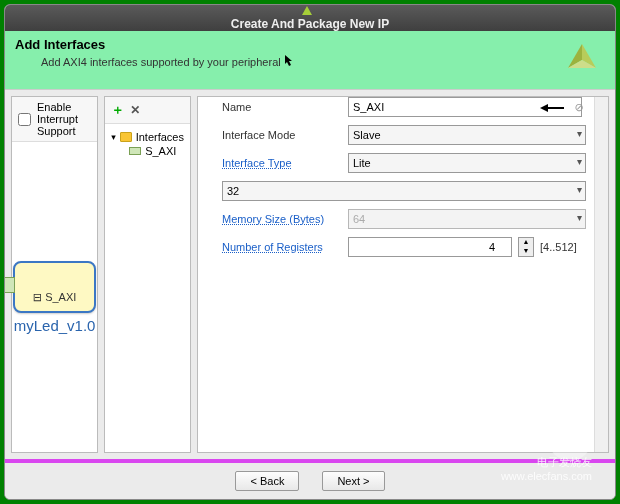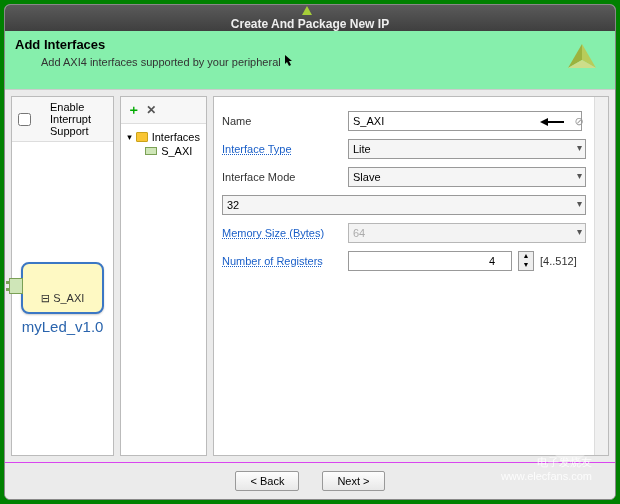--- a/index.html
+++ b/index.html
@@ -12,52 +12,52 @@
   .header-left { flex: 1; }
   .header h2 { font-size: 13px; font-weight: bold; margin-bottom: 2px; }
   .header p { font-size: 11px; color: #333; margin-left: 26px; }
   .cursor { display:inline-block; width:10px; height:14px; vertical-align:text-bottom; }
   .logo { width: 46px; height: 46px; display:flex; align-items:center; justify-content:center; }
   .main { flex: 1; display: flex; padding: 6px; gap: 6px; background: #ebebeb; }
   .panel { background: #fff; border: 1px solid #bbb; display: flex; flex-direction: column; }
   .left-panel { width: 170px; }
   .mid-panel { width: 110px; }
   .right-panel { flex: 1; }
-  .panel-head { padding: 4px 6px; font-size: 11px; border-bottom: 1px solid #ddd; background: #f7f7f7; display:flex; align-items:center; gap:17px; }
+  .panel-head { padding: 4px 6px; font-size: 11px; border-bottom: 1px solid #ddd; background: #f7f7f7; display:flex; align-items:center; gap:4px; }
   .panel-head input[type=checkbox] { margin-right: 2px; }
   .mid-toolbar { padding: 4px 6px; border-bottom: 1px solid #ddd; background:#f7f7f7; display:flex; gap:6px; align-items:center; }
   .plus { color: #0a0; font-weight: bold; font-size: 13px; cursor:pointer; }
   .xbtn { color: #555; font-weight: bold; font-size: 12px; cursor:pointer; }
   .tree { padding: 6px; font-size: 11px; }
   .tree-row { display:flex; align-items:center; gap:4px; padding:1px 0; }
   .tree-indent { margin-left: 18px; }
   .folder-icon { width:12px; height:10px; background:#f9c534; border:1px solid #caa21a; border-radius:1px; }
   .iface-icon { width:12px; height:8px; background:#cfe6b8; border:1px solid #7aa055; }
   .block-area { flex:1; display:flex; align-items:center; justify-content:center; }
   .ip-block { border:2px solid #3b77c4; border-radius:8px; background:#fef9c3; padding:24px 18px 6px 18px; text-align:center; position:relative; box-shadow: 0 1px 2px rgba(0,0,0,.2); }
   .ip-port { position:absolute; left:-14px; top:14px; width:14px; height:16px; background:#cfe6b8; border:1px solid #7aa055; }
   .ip-port::before { content:""; position:absolute; left:-4px; top:2px; width:4px; height:3px; background:#7aa055; }
   .ip-port::after { content:""; position:absolute; left:-4px; bottom:2px; width:4px; height:3px; background:#7aa055; }
   .ip-port-label { font-size:11px; color:#333; }
   .ip-name { font-size:15px; color:#2a64ad; margin-top:4px; }
-  .form { padding: 14px 8px; font-size: 11px; }
+  .form { padding: 0 8px; font-size: 11px; margin-left: 16px; }
   .form-row { display:flex; align-items:center; margin-bottom: 8px; gap:6px; }
   .form-label { width: 120px; color:#1a5fc8; text-decoration: underline dotted; cursor:help; }
   .form-label.plain { color:#333; text-decoration:none; cursor:default; }
   .form-input { flex:1; height:20px; border:1px solid #999; padding:1px 16px 1px 4px; font-size:11px; background:#fff; }
   .form-input.disabled { background:#eee; color:#888; }
   select.form-input { appearance:none; background:#f5f5f5; position:relative; }
   .select-wrap { flex:1; position:relative; display:flex; }
   .select-wrap::after { content:"▾"; position:absolute; right:4px; top:3px; font-size:10px; color:#555; pointer-events:none; }
   .range-hint { font-size:11px; color:#333; width:46px; text-align:left; }
   .name-row { position:relative; }
   .arrow { position:absolute; right:-2px; top:2px; width:28px; height:14px; }
   .stepper { width:16px; display:flex; flex-direction:column; border:1px solid #999; }
   .stepper span { height:9px; font-size:7px; text-align:center; line-height:8px; background:#eee; cursor:pointer; }
-  .footer { padding:8px; display:flex; justify-content:center; gap:23px; border-top:1px solid #d946ef; background:#ebebeb; }
+  .footer { padding:8px; display:flex; justify-content:center; gap:23px; border-top:4px solid #d946ef; background:#ebebeb; }
   .btn { font-size:11px; padding:3px 14px; background:linear-gradient(#fdfdfd,#e8e8e8); border:1px solid #999; border-radius:2px; cursor:pointer; }
   .watermark { position:fixed; right:28px; bottom:22px; color:#fff; opacity:.85; font-size:11px; display:flex; flex-direction:column; align-items:flex-end; pointer-events:none; }
   .watermark .circ { width:44px; height:44px; border-radius:50%; background:rgba(255,255,255,.4); display:flex; align-items:center; justify-content:center; margin-bottom:-6px; }
   .clear-x { width:14px; text-align:center; color:#999; font-size:11px; cursor:pointer; margin-left:-16px; z-index:2; }
   .scroll-track { width:14px; background:#f0f0f0; border-left:1px solid #ddd; }
 </style>
 </head>
 <body>
 
 <div class="window">
@@ -135,33 +135,33 @@
           <span class="form-label plain">Name</span>
           <input class="form-input" value="S_AXI" style="">
           <span class="clear-x">⊘</span>
           <svg class="arrow" viewBox="0 0 28 14" style="position:absolute; right:20px; top:4px; pointer-events:none">
             <line x1="4" y1="7" x2="26" y2="7" stroke="#000" stroke-width="2"></line>
             <polygon points="2,7 10,3 10,11" fill="#000"></polygon>
           </svg>
         </div>
 
         <div class="form-row">
+          <span class="form-label plain">Interface Mode</span>
+          <div class="select-wrap">
+            <select class="form-input">
+              <option>Slave</option>
+            </select>
+          </div>
+        </div>
+
+        <div class="form-row">
           <span class="form-label">Interface Type</span>
           <div class="select-wrap">
             <select class="form-input">
               <option>Lite</option>
-            </select>
-          </div>
-        </div>
-
-        <div class="form-row">
-          <span class="form-label plain">Interface Mode</span>
-          <div class="select-wrap">
-            <select class="form-input">
-              <option>Slave</option>
             </select>
           </div>
         </div>
 
         <div class="form-row">
           <div class="select-wrap">
             <select class="form-input">
               <option>32</option>
             </select>
           </div>

